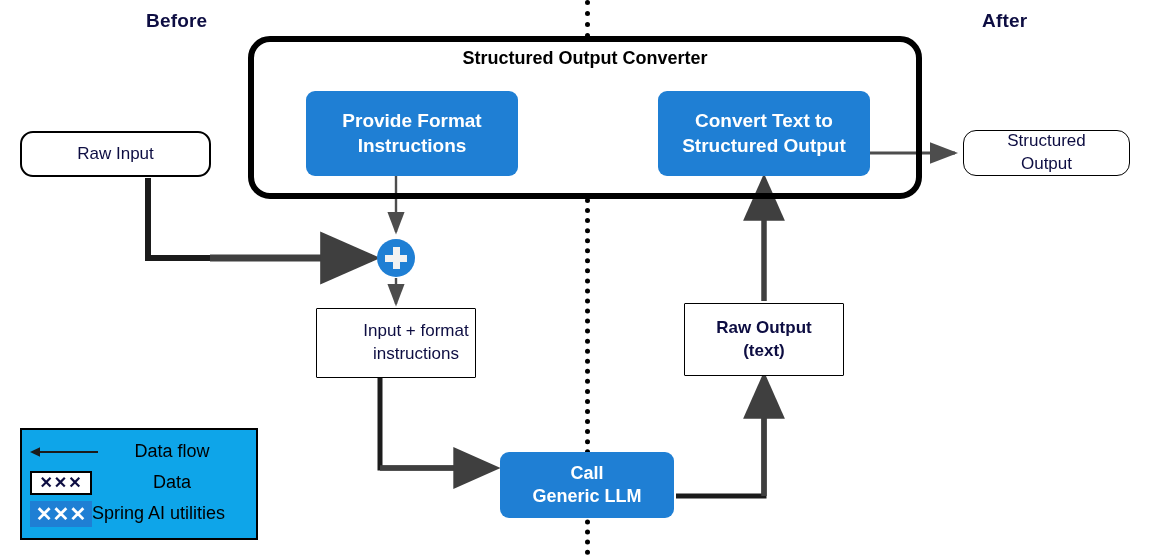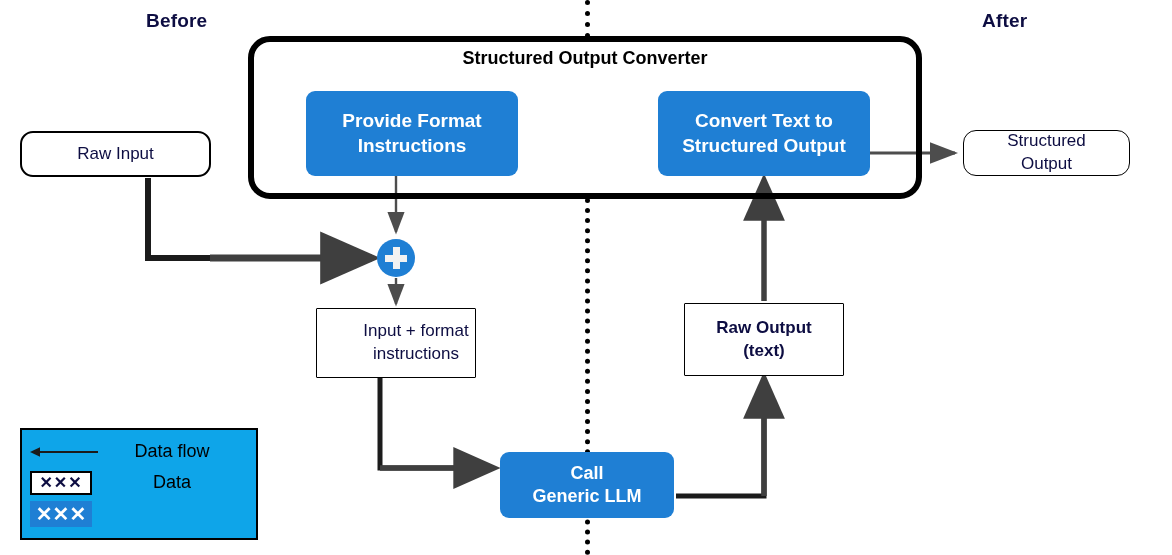--- a/index.html
+++ b/index.html
@@ -239,16 +239,17 @@
       <div class="legend-swatch-wrap">
         <div class="swatch-data">✕✕✕</div>
       </div>
       <div class="legend-label centered">Data</div>
     </div>
 
     <div class="legend-row">
       <div class="legend-swatch-wrap" style="width:74px; padding-left:8px;">
         <div class="swatch-util">✕✕✕</div>
       </div>
+      <div class="legend-label" style="margin-left:-4px;">Spring AI utilities</div>
     </div>
   </div>
 
 </div>
 
 </body></html>

